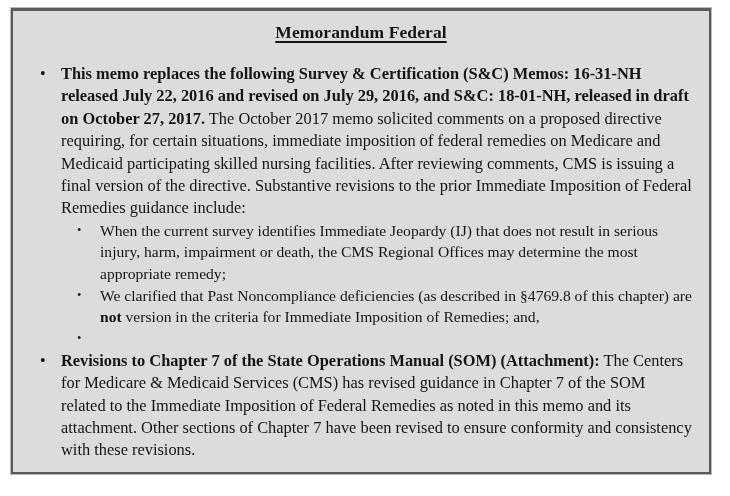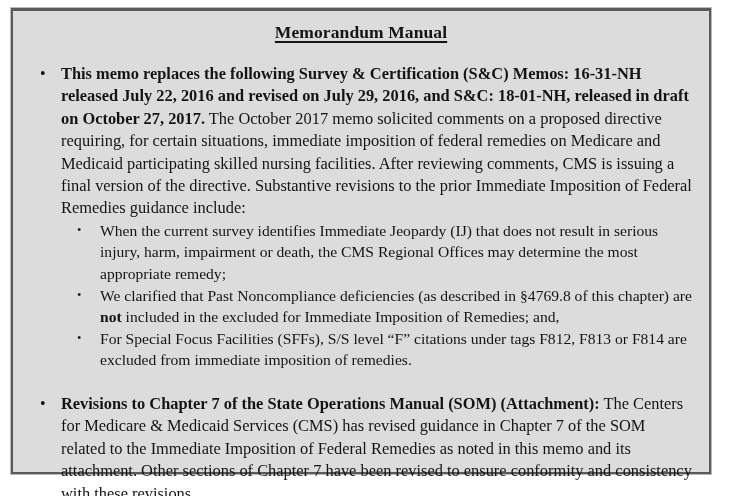--- a/index.html
+++ b/index.html
@@ -109,40 +109,39 @@
 
   .para-text { display: inline; }
 </style>
 </head>
 <body>
 
 <div id="page">
   <div id="memo-box">
     <div id="memo-inner">
 
-      <div class="memo-title"><span class="u">Memorandum Manual</span></div>
+      <div class="memo-title"><span class="u">Memorandum Federal</span></div>
 
       <ul class="lvl1">
 
         <li id="bullet-1">
           <span class="bullet">•</span>
           <span class="para-text"><b>This memo replaces the following Survey &amp; Certification (S&amp;C) Memos: 16-31-NH released July 22, 2016 and revised on July 29, 2016, and S&amp;C: 18-01-NH, released in draft on October 27, 2017.</b><span>  The October 2017 memo solicited comments on a proposed directive requiring, for certain situations, immediate imposition of federal remedies on Medicare and Medicaid participating skilled nursing facilities. After reviewing comments, CMS is issuing a final version of the directive.  Substantive revisions to the prior Immediate Imposition of Federal Remedies guidance include:</span></span>
 
           <ul class="lvl2">
             <li>
               <span class="bullet">•</span>
               <span>When the current survey identifies Immediate Jeopardy (IJ) that does not result in serious injury, harm, impairment or death, the CMS Regional Offices may determine the most appropriate remedy;</span>
             </li>
             <li>
               <span class="bullet">•</span>
-              <span>We clarified that Past Noncompliance deficiencies (as described in §4769.8 of this chapter) are </span><b>not</b><span> included in the excluded for Immediate Imposition of Remedies; and,</span>
+              <span>We clarified that Past Noncompliance deficiencies (as described in §4769.8 of this chapter) are </span><b>not</b><span> version in the criteria for Immediate Imposition of Remedies; and,</span>
             </li>
             <li>
               <span class="bullet">•</span>
-              <span>For Special Focus Facilities (SFFs), S/S level “F” citations under tags F812, F813 or F814 are excluded from immediate imposition of remedies.</span>
             </li>
           </ul>
         </li>
 
         <li id="bullet-2">
           <span class="bullet">•</span>
           <span class="para-text"><b>Revisions to Chapter 7 of the State Operations Manual (SOM) (Attachment):</b><span> The Centers for Medicare &amp; Medicaid Services (CMS) has revised guidance in Chapter 7 of the SOM related to the Immediate Imposition of Federal Remedies as noted in this memo and its attachment. Other sections of Chapter 7 have been revised to ensure conformity and consistency with these revisions.</span></span>
         </li>
 
       </ul>

